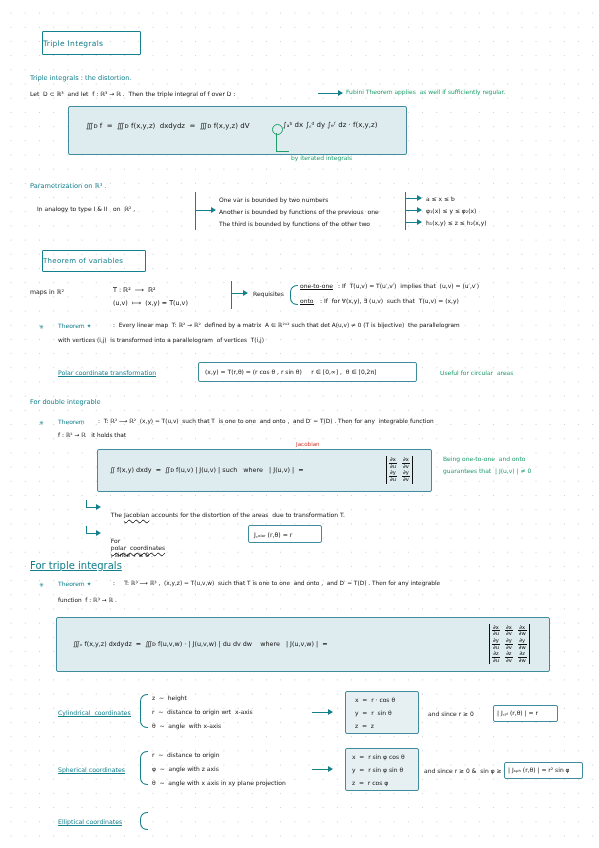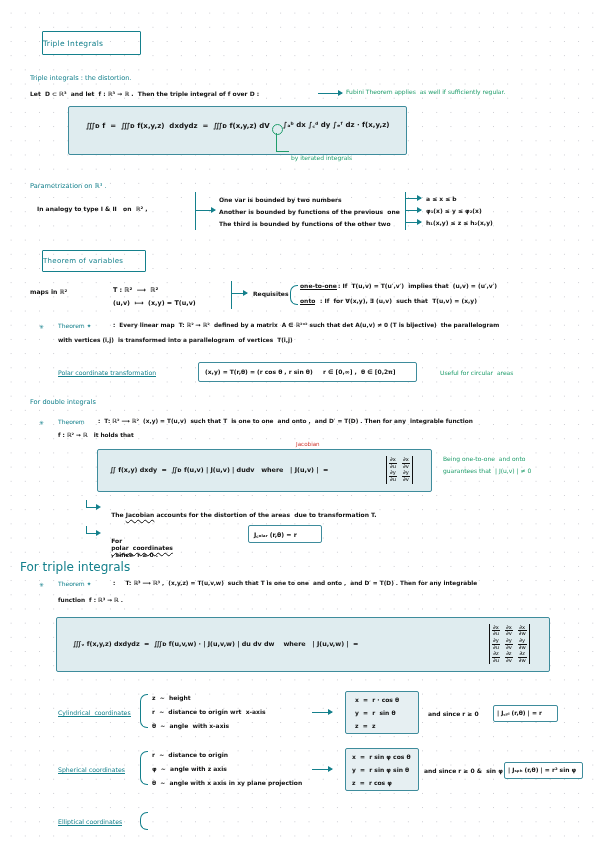--- a/index.html
+++ b/index.html
@@ -14,21 +14,21 @@
   #page{
     position:absolute;inset:0;
     background-image:radial-gradient(#c9c9cf 0.6px, transparent 0.7px);
     background-size:14.2px 14.2px;
     background-position:4px 6px;
   }
   .ink{position:absolute;color:#1b1b1b;white-space:pre;}
   .teal{color:#14808c;}
   .green{color:#1f9d6b;}
   .red{color:#d0342c;}
-  .dark{color:#111;font-weight:bold;}
+  .dark{color:#111;}
 
   .hdr{
     position:absolute;
     border:1.6px solid #14808c;
     color:#14808c;
     display:flex;align-items:center;
     border-radius:1px;
     letter-spacing:.3px;
   }
   .box{
@@ -146,35 +146,35 @@
 <div class="bullet" style="left:39px;top:323px;font-size:6px;">✳</div>
 <div class="ink teal" style="left:58px;top:322px;font-size:6px;">Theorem ✦</div>
 <div class="ink dark" style="left:113px;top:322px;font-size:5.8px;">:  Every linear map  T: ℝ² → ℝ²  defined by a matrix  A ∈ ℝ²ˣ² such that det A(u,v) ≠ 0 (T is bijective)  the parallelogram</div>
 <div class="ink dark" style="left:58px;top:337px;font-size:5.8px;">with vertices (i,j)  is transformed into a parallelogram  of vertices  T(i,j)</div>
 
 <div class="ink teal uline" style="left:58px;top:369px;font-size:6.2px;">Polar coordinate transformation</div>
 <div class="boxlight" style="left:198px;top:362px;width:217px;height:18px;"></div>
 <div class="ink dark" style="left:205px;top:368px;font-size:6px;">(x,y) = T(r,θ) = (r cos θ , r sin θ)     r ∈ [0,∞] ,  θ ∈ [0,2π]</div>
 <div class="ink green" style="left:440px;top:369px;font-size:6px;">Useful for circular  areas</div>
 
-<div class="ink teal" style="left:30px;top:398px;font-size:6.6px;">For double integrals</div>
+<div class="ink teal" style="left:30px;top:398px;font-size:6.6px;">For double integrable</div>
 
 <div class="bullet" style="left:39px;top:419px;font-size:6px;">✳</div>
 <div class="ink teal" style="left:58px;top:418px;font-size:6px;">Theorem</div>
 <div class="ink dark" style="left:98px;top:418px;font-size:5.8px;">:  T: ℝ² ⟶ ℝ²  (x,y) = T(u,v)  such that T  is one to one  and onto ,  and D′ = T(D) . Then for any  integrable function</div>
 <div class="ink dark" style="left:58px;top:432px;font-size:5.8px;">f : ℝ² → ℝ   it holds that</div>
 
 <div class="ink red" style="left:296px;top:441px;font-size:5.6px;">Jacobian</div>
 <svg style="position:absolute;left:268px;top:447px;width:34px;height:16px;">
   <path d="M32,2 C26,6 18,11 4,14" stroke="#d0342c" stroke-width="1" fill="none"></path>
   <path d="M3,13 L9,12 L6,17 Z" fill="#d0342c"></path>
 </svg>
 
 <div class="box" style="left:97px;top:449px;width:333px;height:41px;"></div>
-<div class="ink dark" style="left:110px;top:466px;font-size:6.4px;">∬ f(x,y) dxdy  =  ∬ᴅ f(u,v) | J(u,v) | dudv   where   | J(u,v) |  =</div>
+<div class="ink dark" style="left:110px;top:466px;font-size:6.4px;">∬ f(x,y) dxdy  =  ∬ᴅ f(u,v) | J(u,v) | such   where   | J(u,v) |  =</div>
 <div class="det" style="position:absolute;left:386px;top:456px;height:28px;">
   <div class="bar"></div>
   <div class="mtx" style="grid-template-columns:auto auto;">
     <span class="frac">
         <span class="num">∂x</span>
         <span class="den">∂u</span>
       </span>
     <span class="frac">
         <span class="num">∂x</span>
         <span class="den">∂v</span>
@@ -201,21 +201,21 @@
 
 <div class="lcorner" style="left:86px;top:526px;width:10px;height:7px;"></div>
 <div class="ink dark" style="left:107px;top:530px;font-size:6px;">
   <span>For</span>
   <span class="wav">polar  coordinates</span>
   <span>, since  r ≥ 0 .</span>
 </div>
 <div class="boxlight" style="left:248px;top:525px;width:72px;height:16px;"></div>
 <div class="ink dark" style="left:254px;top:530px;font-size:6.2px;">J꜀ₒₗₐᵣ (r,θ) = r</div>
 
-<div class="ink teal" style="left:20px;top:560px;font-size:12px;">For triple integrals</div>
+<div class="ink teal" style="left:30px;top:560px;font-size:10px;text-decoration:underline;">For triple integrals</div>
 
 <div class="bullet" style="left:39px;top:581px;font-size:6px;">✳</div>
 <div class="ink teal" style="left:58px;top:580px;font-size:6px;">Theorem ✦</div>
 <div class="ink dark" style="left:113px;top:580px;font-size:5.8px;">:     T: ℝ³ ⟶ ℝ³ ,  (x,y,z) = T(u,v,w)  such that T is one to one  and onto ,  and D′ = T(D) . Then for any integrable</div>
 <div class="ink dark" style="left:58px;top:597px;font-size:5.8px;">function  f : ℝ³ → ℝ .</div>
 
 <div class="box" style="left:56px;top:617px;width:492px;height:53px;"></div>
 <div class="ink dark" style="left:73px;top:640px;font-size:6.4px;">∭ᵥ f(x,y,z) dxdydz  =  ∭ᴅ f(u,v,w) · | J(u,v,w) | du dv dw    where   | J(u,v,w) |  =</div>
 <div class="det" style="position:absolute;left:489px;top:624px;height:40px;">
   <div class="bar"></div>

